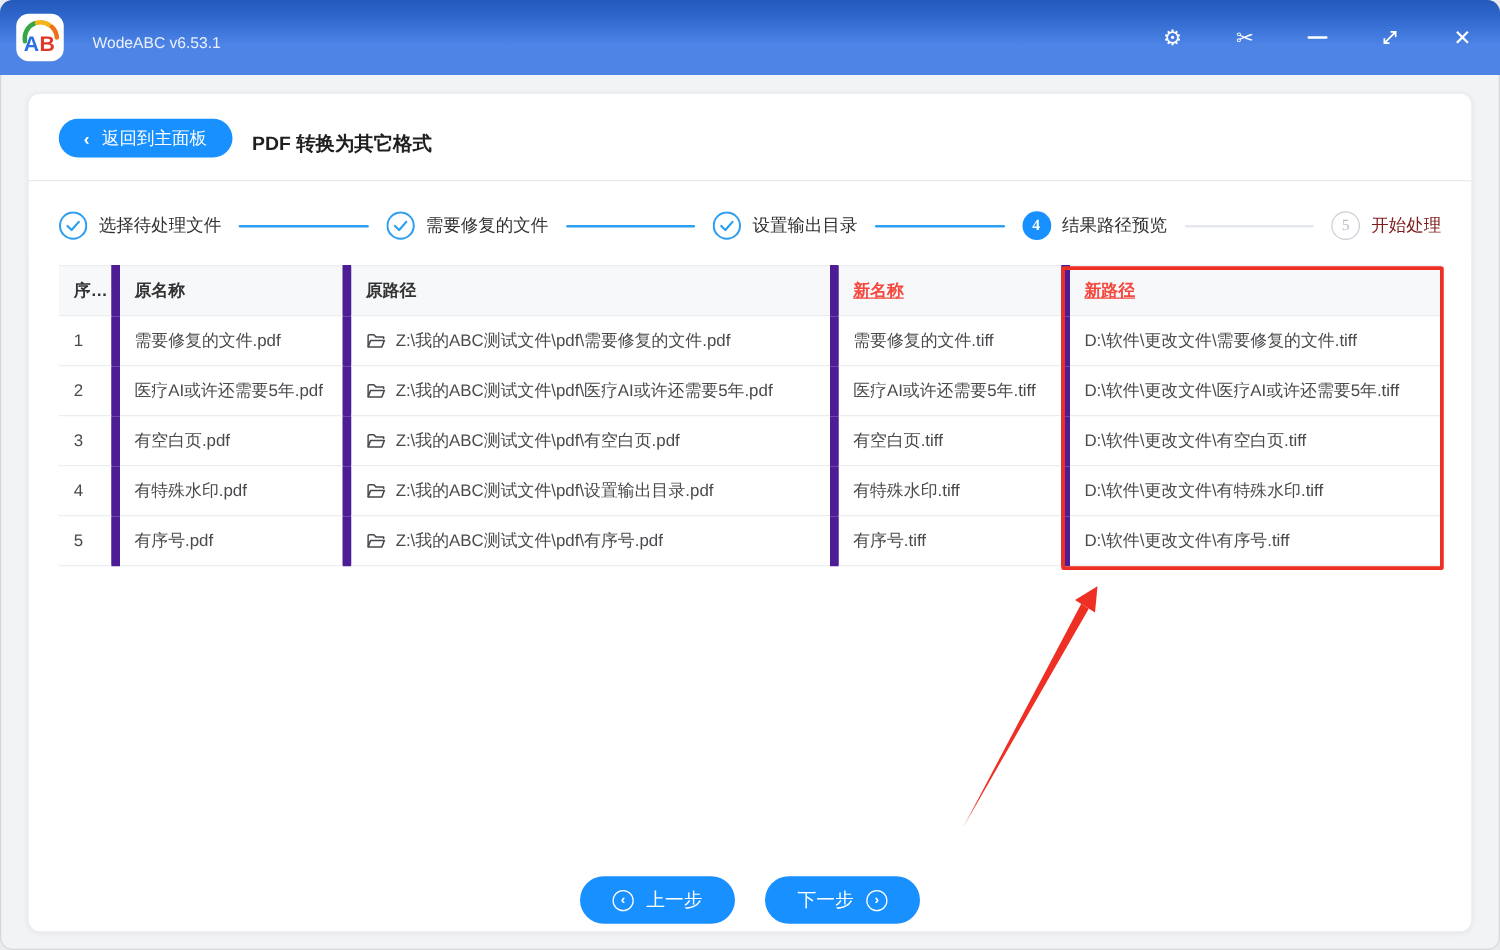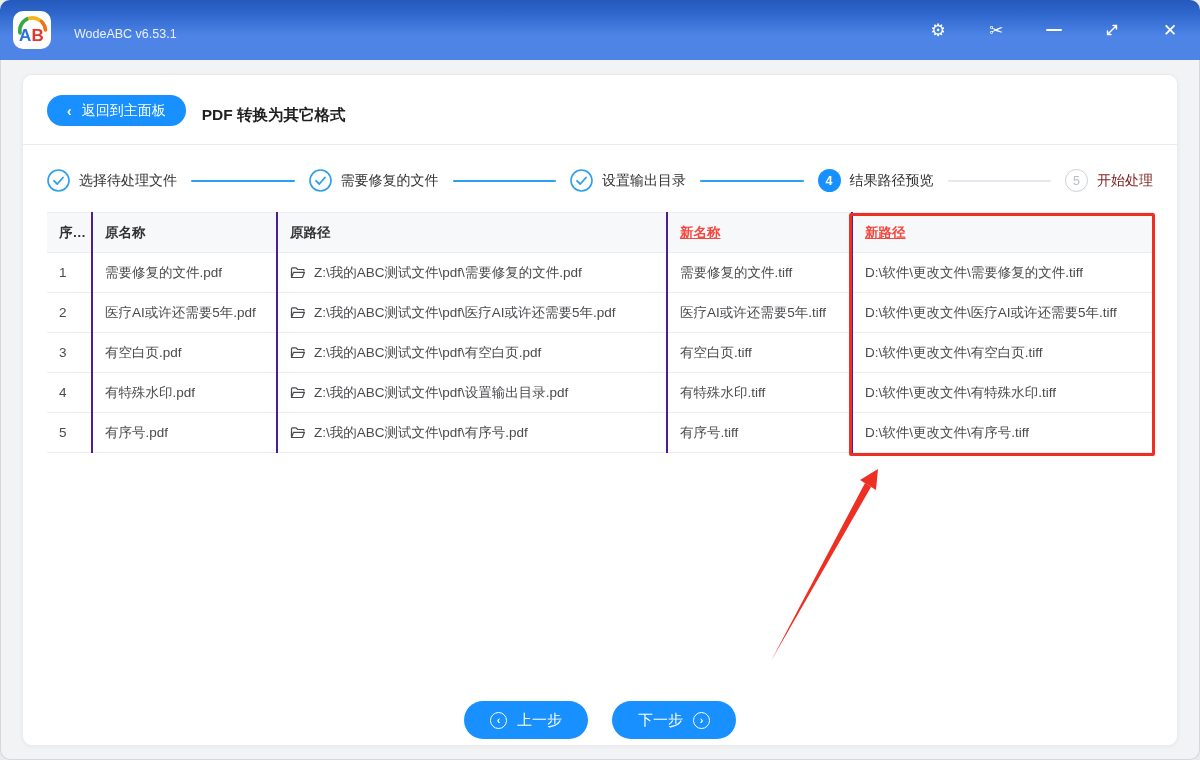--- a/index.html
+++ b/index.html
@@ -18,37 +18,37 @@
 
   
   .content { height:700px; padding:14px 22px; }
   .card { position:relative; height:100%; background:#fff; border:1px solid #ececee; border-radius:10px; box-shadow:0 1px 4px rgba(0,0,0,.05); }
   .card-header { display:flex; align-items:center; gap:16px; padding:20px 24px 18px 24px; border-bottom:1px solid #e9ebee; }
   .back-btn { display:inline-flex; align-items:center; gap:10px; background:#1890ff; color:#fff; border:none; height:31px; padding:0 20px; border-radius:16px; font-size:14px; cursor:pointer; font-family:inherit; }
   .back-chevron { font-size:14px; font-weight:bold; }
   .page-title { font-size:15.5px; font-weight:bold; color:#1f1f1f;margin-top:10px; }
 
   
-  .steps { display:flex; align-items:center; padding:24px 24px 0 24px; }
+  .steps { display:flex; align-items:center; padding:24px 24px 0 24px;font-family:Liberation Serif, serif; }
   .step { display:flex; align-items:center; gap:9px; flex:0 0 auto; }
   .step-label { font-size:14px; color:#303133; white-space:nowrap; }
   .step-circle { width:23px; height:23px; border-radius:50%; display:flex; align-items:center; justify-content:center; flex:0 0 auto; }
   .step-circle.num-active { background:#1890ff; color:#fff; font-size:12.5px; font-weight:bold; }
   .step-circle.num-pending { border:1px solid #ccd0d7; color:#b9bec7; font-size:12.5px; }
   .step.pending .step-label { color:#7f1d1d; }
   .connector { flex:1 1 auto; height:2px; margin:0 14px; border-radius:1px; }
   .connector.blue { background:#2d9ff0; }
   .connector.gray { background:#e4e7ed; }
 
   
   .table-wrap { margin:20px 24px 0 24px; }
   table { width:100%; border-collapse:collapse; table-layout:fixed; font-size:13.5px; color:#4a4a4e; }
   thead td { background:#f7f8fa; font-weight:bold; color:#333; }
   td { height:40px; padding:0 12px; border-bottom:1px solid #ebedf0; vertical-align:middle; overflow:hidden; white-space:nowrap; text-overflow:ellipsis; }
-  td.sep { border-right:2px solid #4c1d95; }
+  td.sep { border-right:7px solid #4c1d95; }
   thead td { border-top:1px solid #ebedf0; }
   .red-col { color:#f5483f;text-decoration:underline; }
   .path-cell { display:flex; align-items:center; gap:8px; }
   .folder-icon { flex:0 0 auto; display:inline-flex; }
   tbody tr.summary td { height:38px; }
 
   
   .footer { position:absolute; left:0; right:0; bottom:6px; display:flex; justify-content:center; gap:24px; }
   .nav-btn { display:inline-flex; align-items:center; gap:10px; background:#1890ff; color:#fff; border:none; height:38px; padding:0 26px; border-radius:19px; font-size:15px; cursor:pointer; font-family:inherit; }
   .circ-arrow { width:17px; height:17px; border:1.4px solid #fff; border-radius:50%; display:inline-flex; align-items:center; justify-content:center; font-size:11px; font-weight:bold; line-height:1; }

